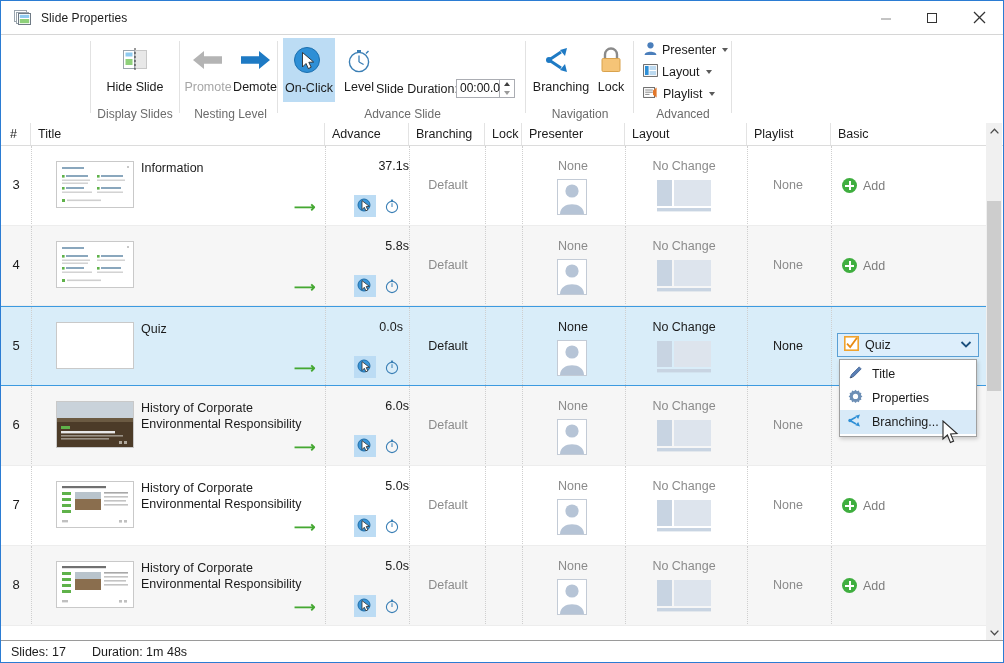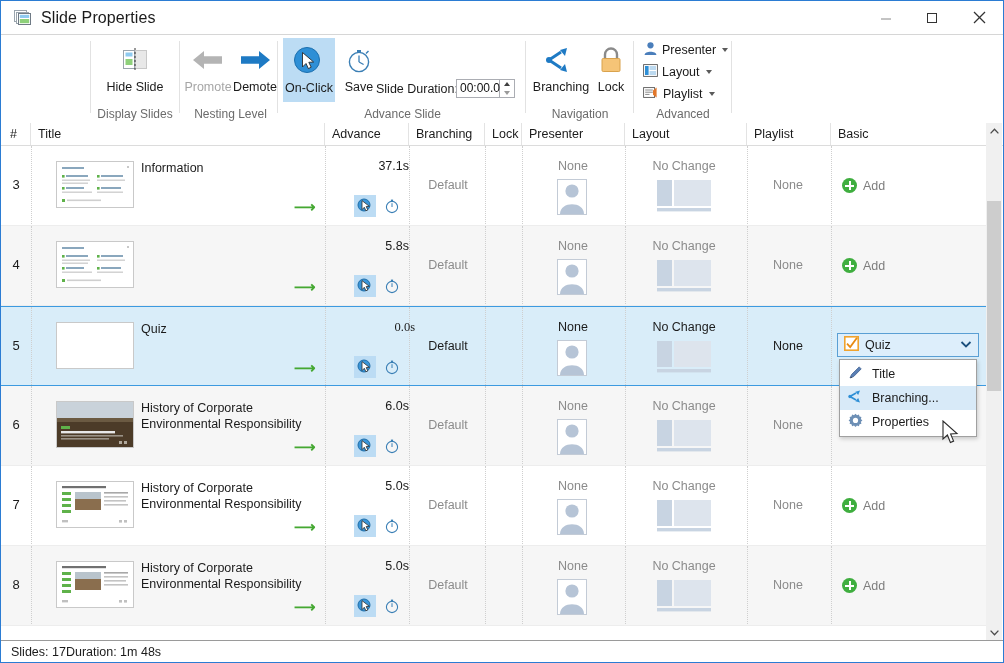--- a/index.html
+++ b/index.html
@@ -22,21 +22,21 @@
   }
 
   
   #titlebar {
     position:absolute; left:0; top:0; width:1002px; height:33px;
     background:#fff;
     display:flex; align-items:center;
   }
   #titlebar .tb-icon { margin-left:13px; width:18px; height:18px; position:relative; }
   #titlebar .tb-title {
-    margin-left:9px; font-size:16px; color:#1b1b1b; letter-spacing:0.1px;
+    margin-left:9px; font-size:12px; color:#1b1b1b; letter-spacing:0.1px;
   }
   .win-btns { position:absolute; right:0; top:0; display:flex; height:33px; }
   .win-btn {
     width:46px; height:33px; display:flex; align-items:center; justify-content:center;
     color:#404040; font-size:14px;
   }
   .win-btn.close { width:48px; }
   .win-btn svg { display:block; }
 
   
@@ -156,21 +156,21 @@
   #vscroll .sb-arrow { width:16px;height:17px; background:#f0f0f0; display:flex; align-items:center; justify-content:center; }
   #vscroll .sb-thumb { position:absolute; left:1px; top:78px; width:14px; height:190px; background:#cdcdcd; }
 
   
   #status {
     position:absolute; left:0; bottom:0; width:1002px; height:22px;
     background:#fff; border-top:1px solid #9a9a9a;
     display:flex; align-items:center; font-size:12.5px; color:#1b1b1b;
   }
   #status .s1 { margin-left:10px; }
-  #status .s2 { }
+  #status .s2 { margin-left:26px; }
   .cursor-arrow { position:absolute; z-index:40; pointer-events:none; }
 </style>
 </head>
 <body>
 
 <div id="app">
 
   <div id="titlebar">
     <span class="tb-icon">
       <svg width="18" height="18" viewBox="0 0 18 18">
@@ -258,21 +258,21 @@
       <div class="rbtn" style="left:58px;top:6px;width:42px;">
         <span class="ricon">
           <svg width="30" height="30" viewBox="0 0 30 30">
             <circle cx="15" cy="17" r="9.6" fill="#fff" stroke="#3b7fb5" stroke-width="1.4"></circle>
             <line x1="15" y1="17" x2="15" y2="10.5" stroke="#3b7fb5" stroke-width="1.3"></line>
             <line x1="15" y1="17" x2="19.6" y2="19.5" stroke="#3b7fb5" stroke-width="1.3"></line>
             <rect x="13" y="5" width="4" height="2.6" fill="#3b7fb5"></rect>
             <line x1="22" y1="8.5" x2="24.5" y2="6" stroke="#3b7fb5" stroke-width="1.4"></line>
           </svg>
         </span>
-        <span class="rlabel">Save</span>
+        <span class="rlabel">Level</span>
       </div>
       <div class="glabel">Advance Slide</div>
     </div>
 
     <div id="dur-label">Slide Duration:</div>
     <div id="dur-box">00:00.00</div>
     <div id="dur-spin">
       <div>
           <span class="spin-up"></span>
         </div>
@@ -502,21 +502,21 @@
         <span class="vdiv" style="left:408px;height:80px;"></span>
         <span class="vdiv" style="left:484px;height:80px;"></span>
         <span class="vdiv" style="left:521px;height:80px;"></span>
         <span class="vdiv" style="left:624px;height:80px;"></span>
         <span class="vdiv" style="left:746px;height:80px;"></span>
         <span class="vdiv" style="left:830px;height:80px;"></span>
         <div class="c-num" style="top:31px;">5</div>
         <div class="thumb" style="top:15px;"><svg width="76" height="45"></svg></div>
         <div class="c-title" style="top:14px;">Quiz</div>
         <div class="arrow-adv" style="top:52px;">⟶</div>
-        <div class="c-dur" style="left:336px;top:13px;font-family:Liberation Serif, serif;">0.0s</div>
+        <div class="c-dur" style="left:324px;top:13px;">0.0s</div>
         <div class="adv-icons" style="left:353px;top:49px;">
           <span class="onclick-ic">
             <svg width="16" height="16" viewBox="0 0 16 16">
               <circle cx="7" cy="7" r="6" fill="#3a95d8" stroke="#1f6ea8"></circle>
               <path d="M5 2.6 L5 11.6 L7.3 9.3 L8.9 12.8 L10.8 11.9 L9.2 8.5 L12.3 8.3 Z" fill="#fff" stroke="#2b2b2b" stroke-width="0.8"></path>
             </svg>
           </span>
           <span class="timer-ic">
             <svg width="16" height="16" viewBox="0 0 16 16">
               <circle cx="8" cy="9" r="5.6" fill="none" stroke="#3a7fb5" stroke-width="1.1"></circle>
@@ -745,41 +745,41 @@
   <div id="obj-menu">
     <div class="mi">
       <span>
         <svg width="15" height="15" viewBox="0 0 15 15">
           <path d="M2 13 L3.6 9.4 L11.2 1.9 L13.2 3.9 L5.7 11.5 Z" fill="#5a7fb5" stroke="#3e5f90" stroke-width="0.8"></path>
           <path d="M2 13 L3.6 11.8 L4.3 12.4 Z" fill="#3b3b3b"></path>
         </svg>
       </span>
       <span class="mlabel">Title</span>
     </div>
+    <div class="mi">
+      <span>
+        <svg width="15" height="15" viewBox="0 0 15 15">
+          <path d="M7.5 0.8 L9 2.2 L10.9 1.6 L11.5 3.6 L13.4 4 L12.9 6 L14.4 7.4 L12.9 8.8 L13.4 10.8 L11.5 11.2 L10.9 13.2 L9 12.6 L7.5 14 L6 12.6 L4.1 13.2 L3.5 11.2 L1.6 10.8 L2.1 8.8 L0.6 7.4 L2.1 6 L1.6 4 L3.5 3.6 L4.1 1.6 L6 2.2 Z" fill="#6d8fb5"></path>
+          <circle cx="7.5" cy="7.4" r="2.6" fill="#fff"></circle>
+        </svg>
+      </span>
+      <span class="mlabel">Properties</span>
+    </div>
     <div class="mi hover">
       <span>
         <svg width="15" height="15" viewBox="0 0 15 15">
           <path d="M2 7.5 L8 4" stroke="#2e8fd6" stroke-width="1.7"></path>
           <path d="M2 7.5 L8 11" stroke="#2e8fd6" stroke-width="1.7"></path>
           <path d="M12 1.5 L7.4 2.8 L10.2 6 Z" fill="#2e8fd6"></path>
           <path d="M12 13.5 L7.4 12.2 L10.2 9 Z" fill="#2e8fd6"></path>
           <circle cx="2" cy="7.5" r="1.7" fill="#2e8fd6"></circle>
         </svg>
       </span>
       <span class="mlabel">Branching...</span>
     </div>
-    <div class="mi">
-      <span>
-        <svg width="15" height="15" viewBox="0 0 15 15">
-          <path d="M7.5 0.8 L9 2.2 L10.9 1.6 L11.5 3.6 L13.4 4 L12.9 6 L14.4 7.4 L12.9 8.8 L13.4 10.8 L11.5 11.2 L10.9 13.2 L9 12.6 L7.5 14 L6 12.6 L4.1 13.2 L3.5 11.2 L1.6 10.8 L2.1 8.8 L0.6 7.4 L2.1 6 L1.6 4 L3.5 3.6 L4.1 1.6 L6 2.2 Z" fill="#6d8fb5"></path>
-          <circle cx="7.5" cy="7.4" r="2.6" fill="#fff"></circle>
-        </svg>
-      </span>
-      <span class="mlabel">Properties</span>
-    </div>
   </div>
 
   <svg class="cursor-arrow" style="left:941px;top:419px;" width="18" height="26" viewBox="0 0 18 26">
     <path d="M1 1 L1 19 L5.4 15 L8.4 22.5 L11.6 21.1 L8.6 13.9 L15 13.6 Z" fill="#fff" stroke="#2b2b2b" stroke-width="1.1"></path>
   </svg>
 
   <div id="vscroll">
     <div class="sb-arrow">
       <svg width="9" height="7" viewBox="0 0 9 7">
           <path d="M0.6 5.4 L4.5 1.2 L8.4 5.4" fill="none" stroke="#4a4a4a" stroke-width="1.3"></path>

